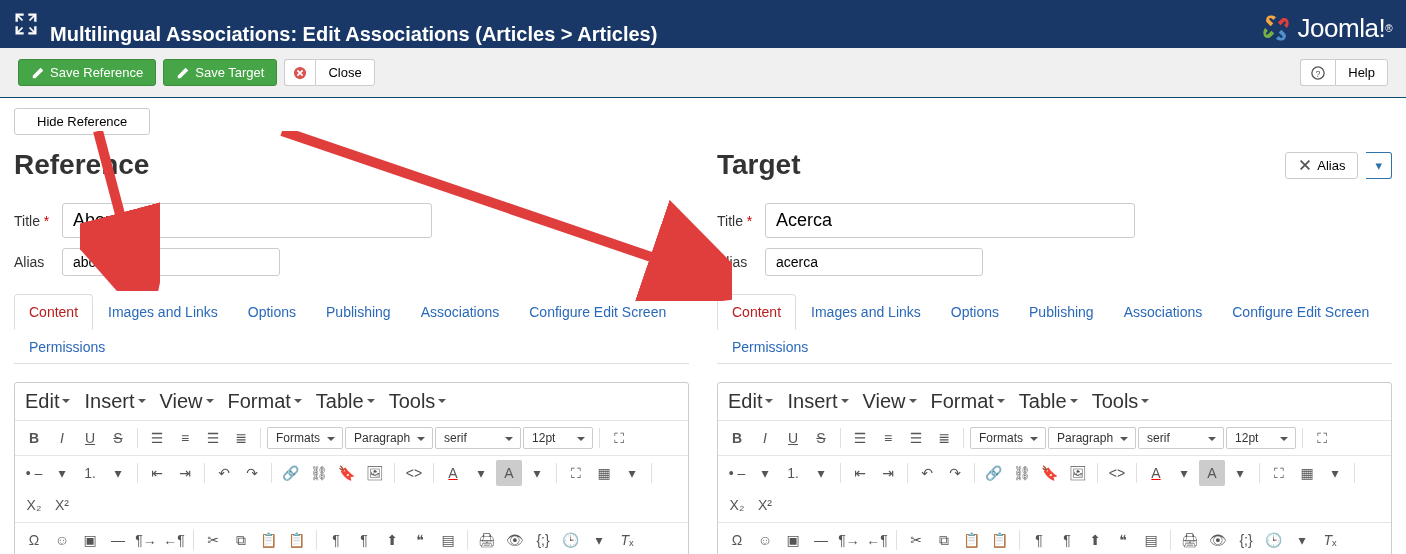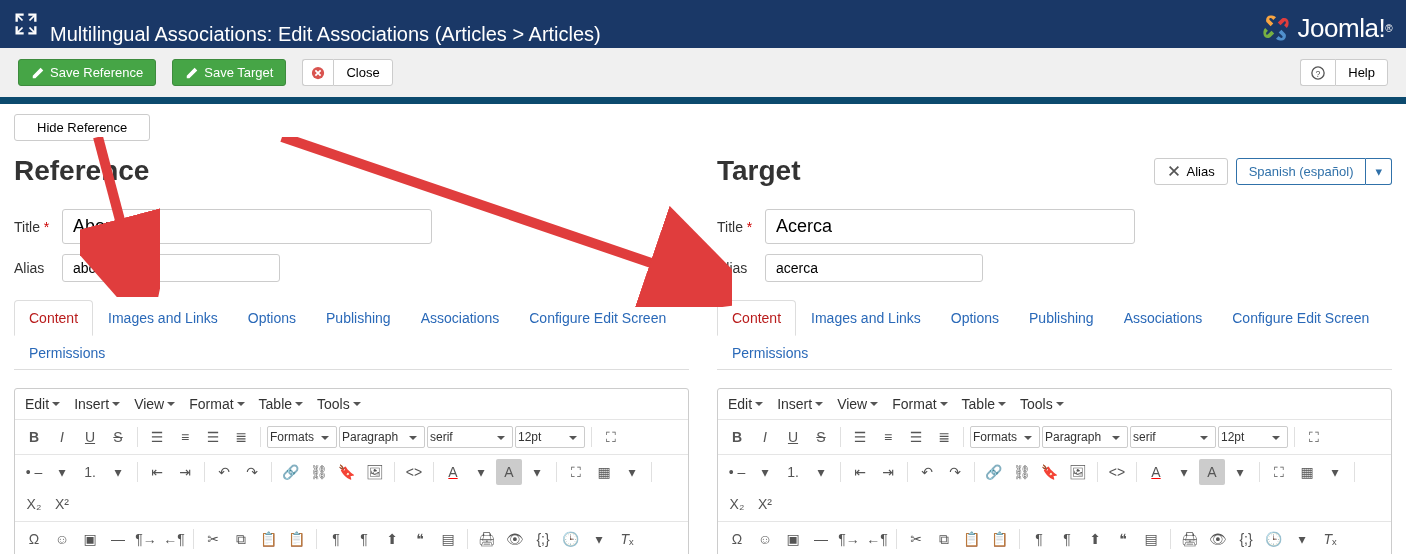--- a/index.html
+++ b/index.html
@@ -1,23 +1,23 @@
 <!DOCTYPE html>
 <html><head>
 <meta charset="utf-8">
 <style>
 * { box-sizing: border-box; margin: 0; padding: 0; }
 body { font-family: -apple-system, BlinkMacSystemFont, "Segoe UI", Helvetica, Arial, sans-serif; font-size: 13px; color: #333; background: #fff; width: 1406px; }
 .header { background: #1a3867; color: #fff; height: 48px; display: flex; align-items: center; padding: 0 12px; position: relative; }
 .header-icon { width: 28px; height: 28px; margin-right: 10px; }
-.header-title { font-size: 20px; font-weight: 400; margin-top: 20px; }
+.header-title { font-size: 20px; font-weight: 700; margin-top: 20px; }
 .joomla-logo { position: absolute; right: 14px; top: 10px; display: flex; align-items: center; font-size: 26px; font-weight: 300; color: #fff; letter-spacing: -0.5px; }
 .joomla-logo svg { margin-right: 4px; }
 .joomla-logo sup { font-size: 10px; }
-.toolbar { background: #f0f0f0; border-bottom: 7px solid #0c4a6e; padding: 11px 18px; display: flex; align-items: center; gap: 16px; }
+.toolbar { background: #f0f0f0; border-bottom: 1px solid #0c4a6e; padding: 11px 18px; display: flex; align-items: center; gap: 7px; }
 .btn { display: inline-flex; align-items: center; padding: 5px 12px; font-size: 13px; border-radius: 3px; border: 1px solid #ccc; background: #fff; cursor: pointer; gap: 5px; }
 .btn-green { background: #46a546; border-color: #3d8b3d; color: #fff; }
 .btn-green svg { fill: #fff; }
 .btn-close-grp { display: inline-flex; }
 .btn-close-x { background: #fff; border: 1px solid #ccc; border-right: none; border-radius: 3px 0 0 3px; padding: 5px 8px; display: flex; align-items: center; }
 .btn-close-txt { border-radius: 0 3px 3px 0; }
 .toolbar-right { margin-left: auto; display: flex; gap: 6px; }
 .btn-help-grp { display: inline-flex; }
 .btn-help-q { border-radius: 3px 0 0 3px; border-right: none; padding: 5px 10px; }
 .btn-help-txt { border-radius: 0 3px 3px 0; }
@@ -33,27 +33,27 @@
 .dropdown-caret { border: 1px solid #3071a9; border-left: none; color: #3071a9; background: #fff; padding: 5px 9px; border-radius: 0 3px 3px 0; }
 .form-row { display: flex; align-items: center; margin-bottom: 10px; gap: 10px; }
 .form-label { width: 38px; font-size: 14px; }
 .req { color: #c00; }
 .input-title { width: 370px; font-size: 18px; padding: 6px 10px; border: 1px solid #ccc; border-radius: 3px; }
 .input-alias { width: 218px; font-size: 14px; padding: 5px 10px; border: 1px solid #ccc; border-radius: 3px; }
 .tabs { display: flex; flex-wrap: wrap; border-bottom: 1px solid #ddd; margin-top: 18px; row-gap: 0; }
 .tab { padding: 9px 14px; font-size: 14px; color: #2a69b8; cursor: pointer; border: 1px solid transparent; border-bottom: none; margin-bottom: -1px; border-radius: 4px 4px 0 0; }
 .tab.active { color: #b91c1c; border-color: #ddd; background: #fff; border-bottom: 1px solid #fff; }
 .editor-wrap { border: 1px solid #ccc; border-radius: 3px; margin-top: 18px; }
-.editor-menubar { display: flex; gap: 14px; padding: 7px 10px; border-bottom: 1px solid #e5e5e5; font-size: 14px; }
+.editor-menubar { display: flex; gap: 14px; padding: 7px 10px; border-bottom: 1px solid #e5e5e5; font-size: 20px; }
 .menu-item { display: flex; align-items: center; gap: 3px; cursor: pointer; }
 .caret { border: 4px solid transparent; border-top-color: #555; display: inline-block; margin-top: 3px; }
 .editor-toolbar { padding: 4px 6px; border-bottom: 1px solid #e5e5e5; display: flex; flex-wrap: wrap; align-items: center; gap: 2px; row-gap: 6px; }
 .tool-sep { width: 1px; height: 20px; background: #e0e0e0; margin: 0 4px; }
 .tool-btn { width: 26px; height: 26px; display: flex; align-items: center; justify-content: center; border-radius: 2px; cursor: pointer; font-size: 14px; color: #555; }
-.tool-select { border: 1px solid #ccc; background: #fff; padding: 3px 22px 3px 2px; font-size: 12px; border-radius: 2px; position: relative; min-width: 60px; display: flex; align-items: center; cursor: pointer; }
+.tool-select { border: 1px solid #ccc; background: #fff; padding: 3px 22px 3px 8px; font-size: 12px; border-radius: 2px; position: relative; min-width: 60px; display: flex; align-items: center; cursor: pointer; }
 .tool-select::after { content: ""; position: absolute; right: 7px; top: 9px; border: 4px solid transparent; border-top-color: #555; }
 .editor-bottombar { display: flex; flex-wrap: wrap; gap: 6px; padding: 6px 8px; background: #fff; }
 .arrow-svg { position: absolute; pointer-events: none; z-index: 5; }
 .arrow1 { left: 80px; top: -14px; }
 .arrow2 { left: 262px; top: -14px; }
 svg.icon { width: 14px; height: 14px; }
 </style>
 </head>
 <body>
 
@@ -285,21 +285,20 @@
     <div class="panel-head">
       <div class="panel-title">Target</div>
       <div class="target-controls">
         <button class="btn">
           <svg class="icon" viewBox="0 0 16 16">
               <path stroke="#555" stroke-width="2" d="M3 3l10 10M13 3L3 13"></path>
             </svg>
           <span>Alias</span>
         </button>
         <div class="dropdown-grp">
-          <div class="dropdown-main">Spanish (español)</div>
           <div class="dropdown-caret">▾</div>
         </div>
       </div>
     </div>
     <div class="form-row">
       <label class="form-label"><span>Title</span> <span class="req">*</span></label>
       <input class="input-title" value="Acerca" style="">
     </div>
     <div class="form-row">
       <label class="form-label">Alias</label>

